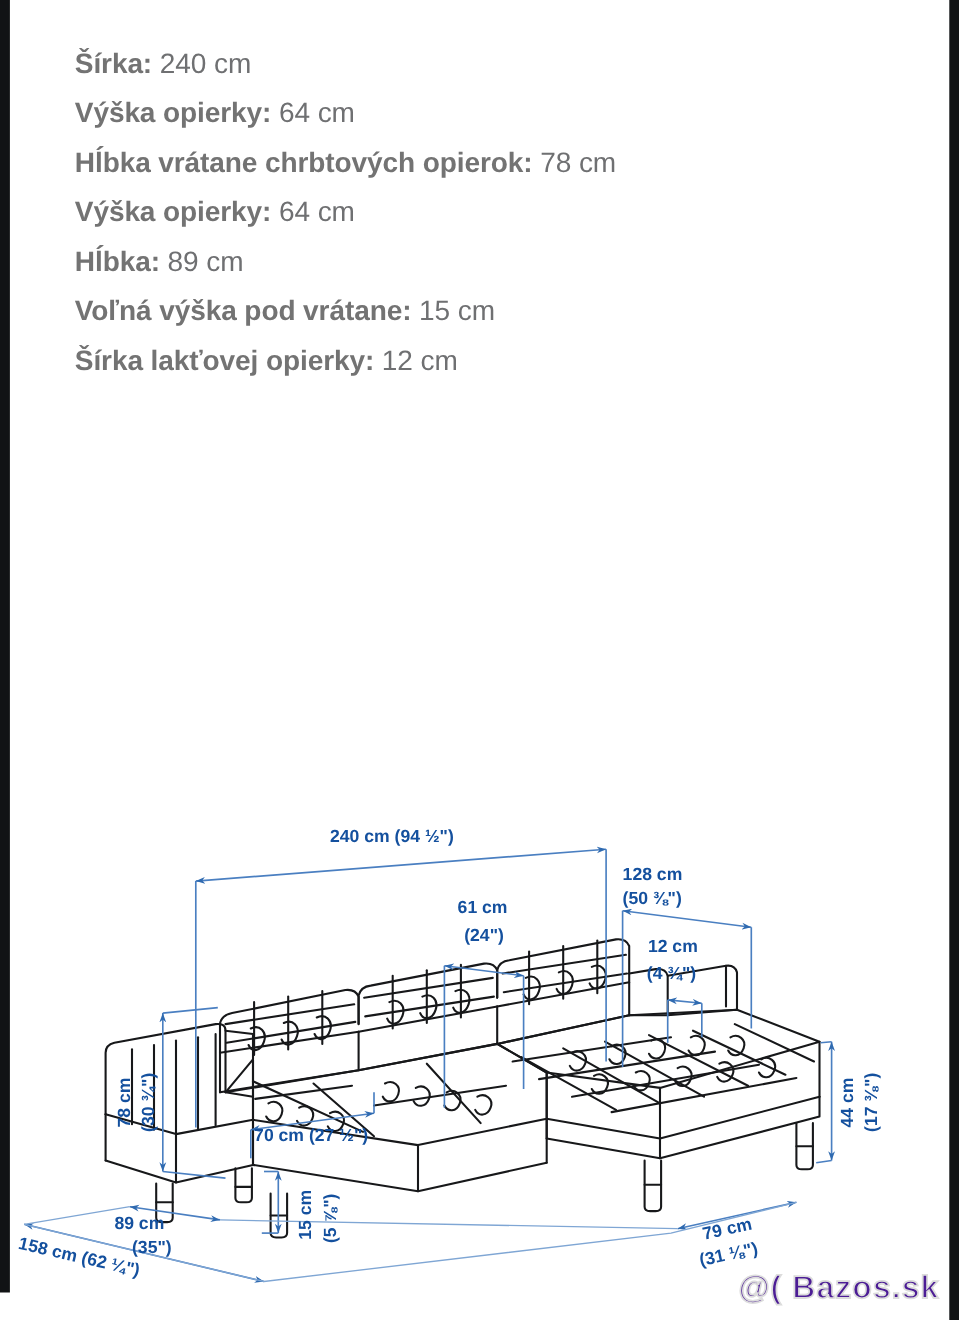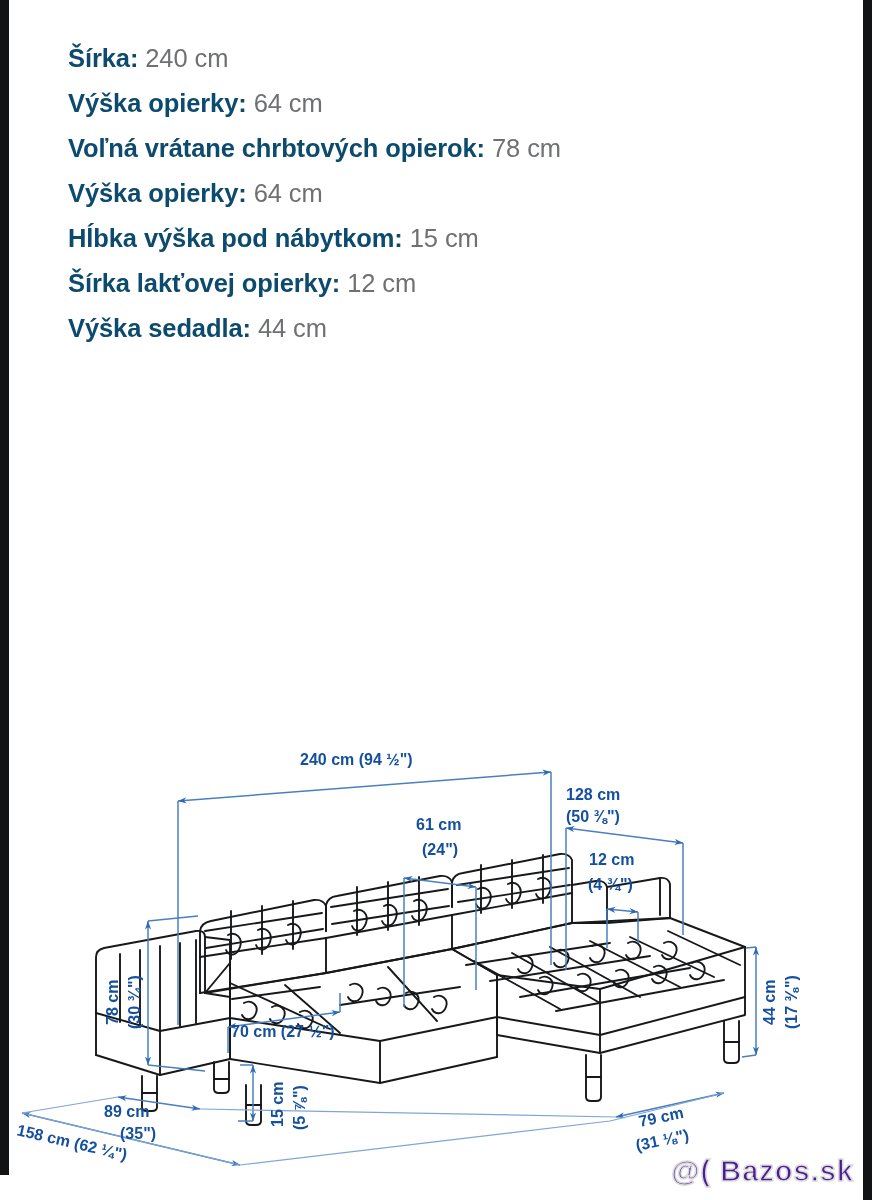--- a/index.html
+++ b/index.html
@@ -35,21 +35,21 @@
   }
   .spec-row {
     font-size: 25.5px;
     line-height: 45px;
     white-space: nowrap;
     color: #7c7c7c;
     letter-spacing: -0.1px;
   }
   .spec-label {
     font-weight: bold;
-    color: #0c4a6e;
+    color: #737373;
   }
   .spec-value {
     font-weight: normal;
     color: #6f7072;
   }
 
   
   #drawing {
     position: absolute;
     left: 0;
@@ -91,38 +91,38 @@
   <div id="spec-list">
     <div class="spec-row">
       <span class="spec-label">Šírka:</span>
       <span class="spec-value">240 cm</span>
     </div>
     <div class="spec-row">
       <span class="spec-label">Výška opierky:</span>
       <span class="spec-value">64 cm</span>
     </div>
     <div class="spec-row">
-      <span class="spec-label">Voľná vrátane chrbtových opierok:</span>
+      <span class="spec-label">Hĺbka vrátane chrbtových opierok:</span>
       <span class="spec-value">78 cm</span>
     </div>
     <div class="spec-row">
       <span class="spec-label">Výška opierky:</span>
       <span class="spec-value">64 cm</span>
     </div>
     <div class="spec-row">
-      <span class="spec-label">Hĺbka výška pod nábytkom:</span>
+      <span class="spec-label">Hĺbka:</span>
+      <span class="spec-value">89 cm</span>
+    </div>
+    <div class="spec-row">
+      <span class="spec-label">Voľná výška pod vrátane:</span>
       <span class="spec-value">15 cm</span>
     </div>
     <div class="spec-row">
       <span class="spec-label">Šírka lakťovej opierky:</span>
       <span class="spec-value">12 cm</span>
-    </div>
-    <div class="spec-row">
-      <span class="spec-label">Výška sedadla:</span>
-      <span class="spec-value">44 cm</span>
     </div>
   </div>
 
   <div id="drawing">
     <svg width="872" height="440" viewBox="0 0 872 440" xmlns="http://www.w3.org/2000/svg">
       <defs>
         <marker id="ar" markerWidth="9" markerHeight="7" refX="8.5" refY="3.5" orient="auto" markerUnits="userSpaceOnUse">
           <path d="M0,0.4 L8.5,3.5 L0,6.6 L2.6,3.5 Z" fill="#2f6ab0"></path>
         </marker>
         <marker id="al" markerWidth="9" markerHeight="7" refX="0.5" refY="3.5" orient="auto" markerUnits="userSpaceOnUse">

